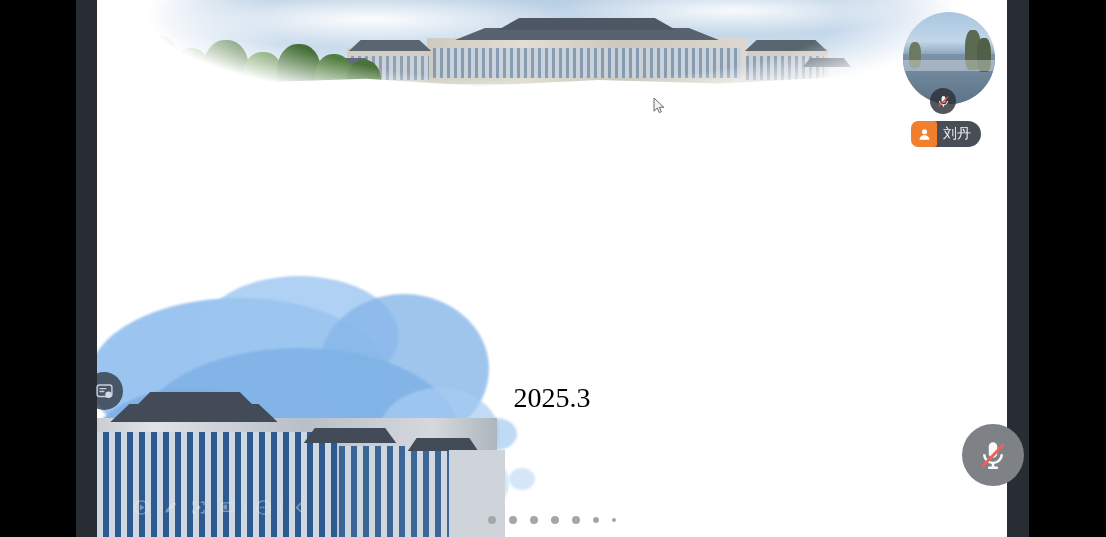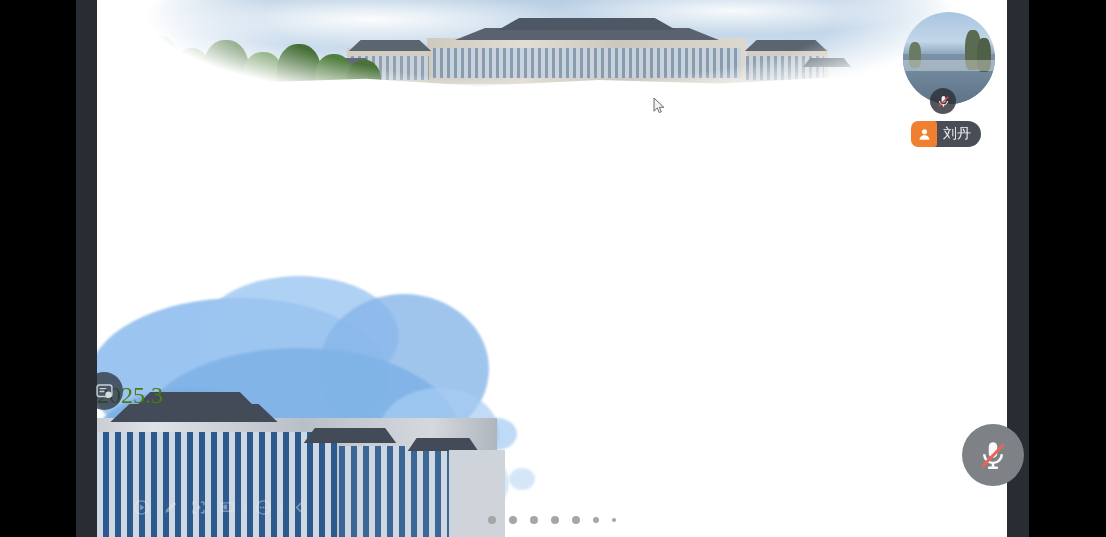--- a/index.html
+++ b/index.html
@@ -64,22 +64,22 @@
   .sb-roof{position:absolute;background:#424b57;}
 
   
   .title{position:absolute;left:0;top:128px;width:910px;text-align:center;
     color:#f42000;font-family:"Liberation Serif",serif;font-weight:bold;
     font-size:64px;line-height:1.02;letter-spacing:2px;
     text-shadow:0 0 1px #f42000;}
   .title .l2{display:block;margin-top:6px;}
   .subtitle{position:absolute;left:0;top:345px;width:910px;text-align:center;
     color:#1f3a63;font-family:"Liberation Serif",serif;font-size:25px;}
-  .subdate{position:absolute;left:0;top:382px;width:910px;text-align:left;
-    color:#4d7c0f;font-family:"Liberation Serif",serif;font-size:24px;}
+  .subdate{position:absolute;left:0;top:382px;width:910px;text-align:center;
+    color:#000000;font-family:"Liberation Serif",serif;font-size:28px;}
 
   
   .ppt-bar{position:absolute;left:33px;top:494px;width:180px;height:26px;
     display:flex;align-items:center;gap:6px;opacity:.42;}
   .ppt-ic{width:24px;height:24px;display:flex;align-items:center;justify-content:center;
     color:#e9edf2;}
   .ppt-ic svg{width:15px;height:15px;fill:#e9edf2;}
   .ppt-sep{width:1px;height:14px;background:rgba(233,237,242,.5);}
 
   

